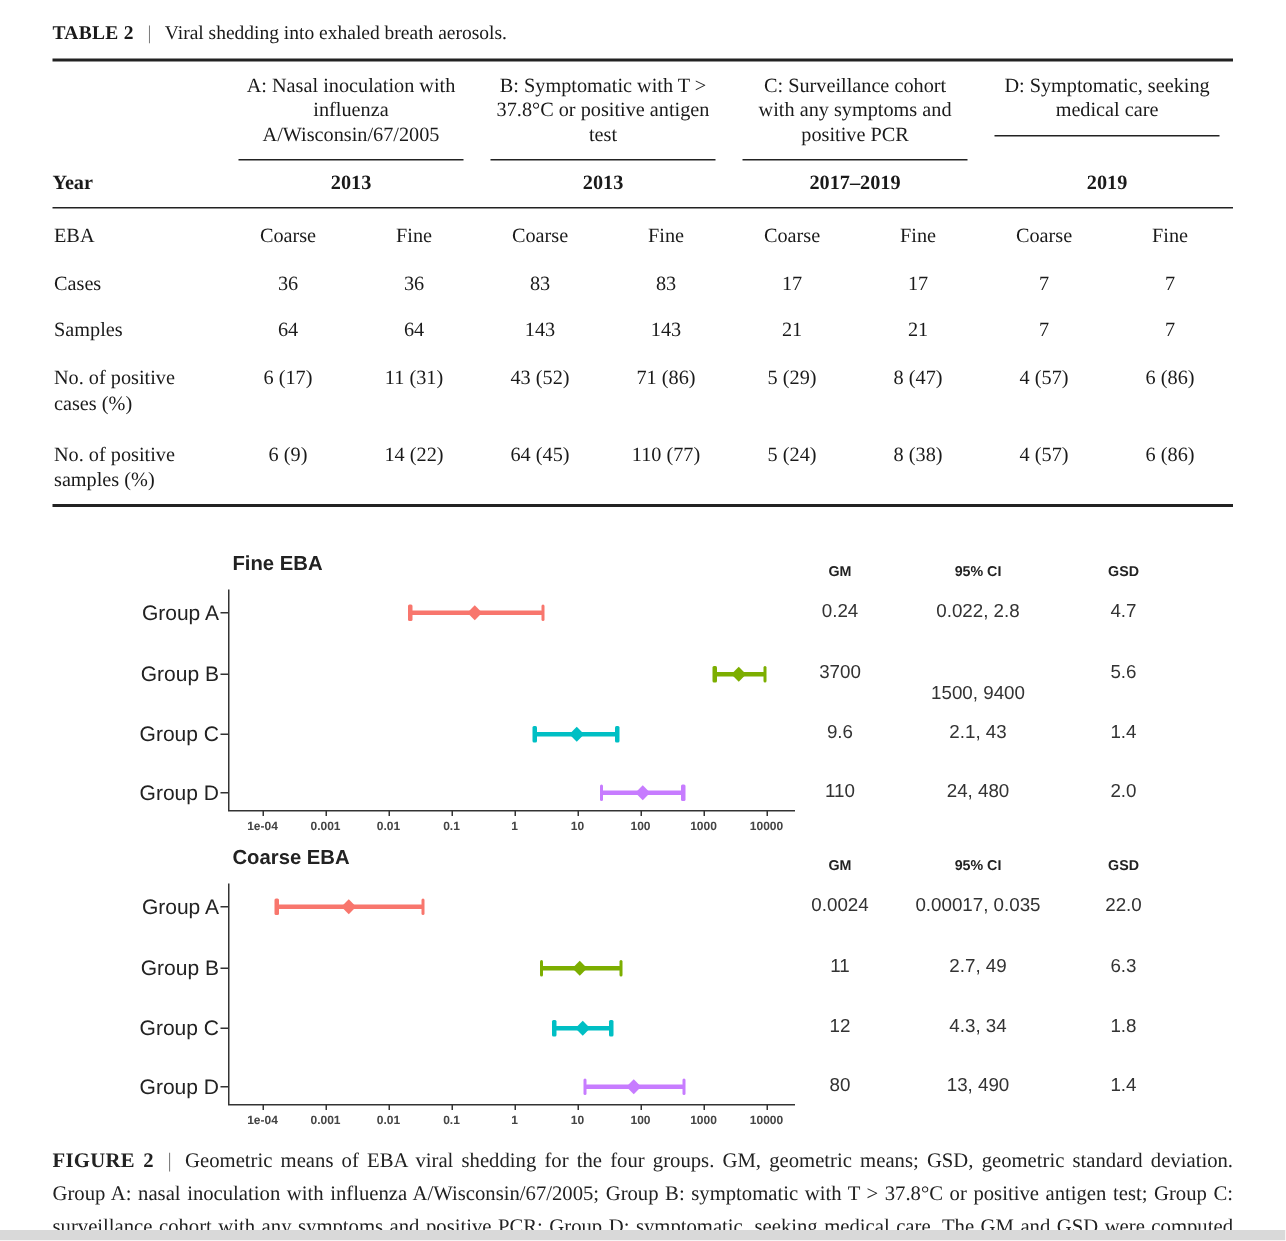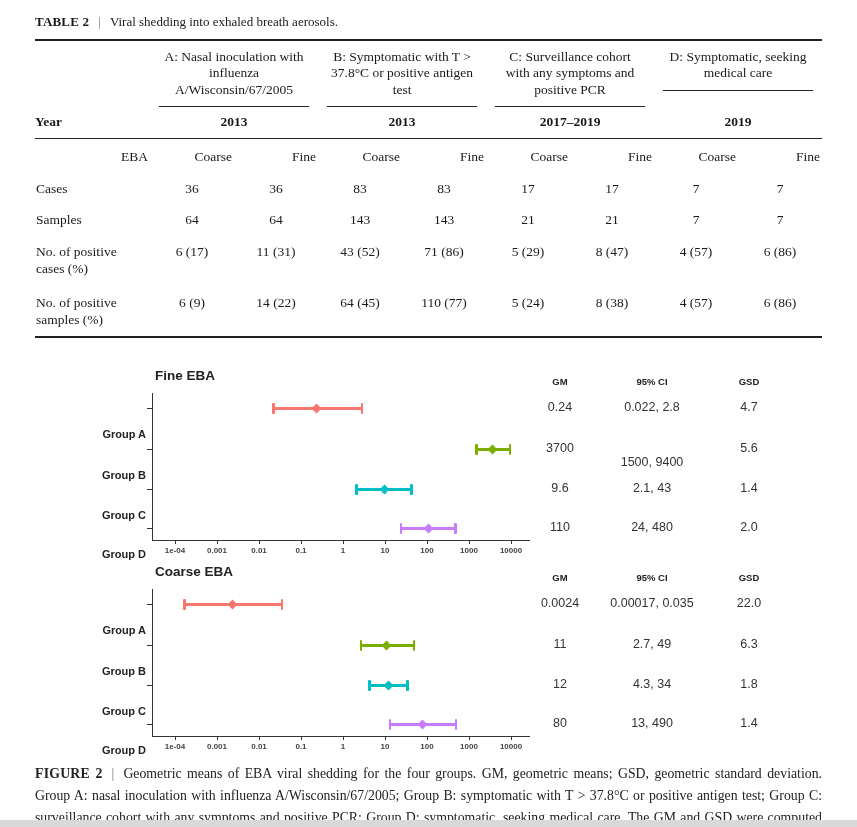--- a/index.html
+++ b/index.html
@@ -14,32 +14,32 @@
   table.t2 { width:787px; border-collapse:collapse; border-top:2px solid #222; border-bottom:2px solid #222; table-layout:fixed; }
   table.t2 col.c-lbl { width:115px; }
   table.t2 col.c-d { width:84px; }
   table.t2 th, table.t2 td { font-size:13.5px; font-weight:normal; vertical-align:top; }
   tr.group-row th { padding:8px 0 0 0; }
   tr.group-row .gh { font-weight:normal; text-align:center; line-height:1.22; padding:0 4px 8px 4px; margin:0 9px; border-bottom:1.3px solid #222; }
   tr.year-row th { border-bottom:1.5px solid #222; padding:7px 0 8px 0; font-weight:bold; text-align:center; }
   tr.year-row th.row-lbl { text-align:left; }
   tr.data-row td { padding:7px 2px 7px 2px; text-align:center; line-height:1.28; }
   tr.data-row td.row-lbl { text-align:left; padding-left:1px; }
-  tr.data-row.first td { padding-top:9px;text-align:right; }
+  tr.data-row.first td { padding-top:9px; }
   tr.data-row.tall td { padding-top:8px; padding-bottom:8px; }
 
   
   .figure-block { position:relative; width:785px; height:392px; margin-top:25px; }
   .panel { position:absolute; left:0; width:857px; height:195px; }
   #panel-fine { top:0; }
   #panel-coarse { top:196px; }
   .panel div { position:absolute; }
   .p-title { font-family:"Liberation Sans","DejaVu Sans",sans-serif; font-weight:bold; font-size:13.5px; color:#222; }
   .p-colhead { font-family:"Liberation Sans","DejaVu Sans",sans-serif; font-weight:bold; font-size:9.5px; color:#222; text-align:center; }
-  .p-grouplabel { font-family:"Liberation Sans","DejaVu Sans",sans-serif; font-weight:bold; font-size:11px; color:#222; text-align:right;margin-top:28px; }
+  .p-grouplabel { font-family:"Liberation Sans","DejaVu Sans",sans-serif; font-weight:normal; font-size:14px; color:#222; text-align:right; }
   .p-stat { font-family:"Liberation Sans","DejaVu Sans",sans-serif; font-size:12.5px; color:#333; text-align:center; }
   .p-ticklabel { font-family:"Liberation Sans","DejaVu Sans",sans-serif; font-weight:bold; font-size:8px; color:#444; text-align:center; }
   .p-line { background:#333; }
   .p-bar { border-radius:1px; }
   .p-cap { width:2.5px; height:11px; border-radius:1px; }
   .p-diamond { width:7px; height:7px; transform:rotate(45deg); }
 
   
   .fig-caption { margin:8px 35px 0 35px; width:787px; font-size:13.8px; line-height:1.58; text-align:justify; color:#222; }
   .fig-caption .lbl-bold { font-weight:bold; letter-spacing:.2px; }

